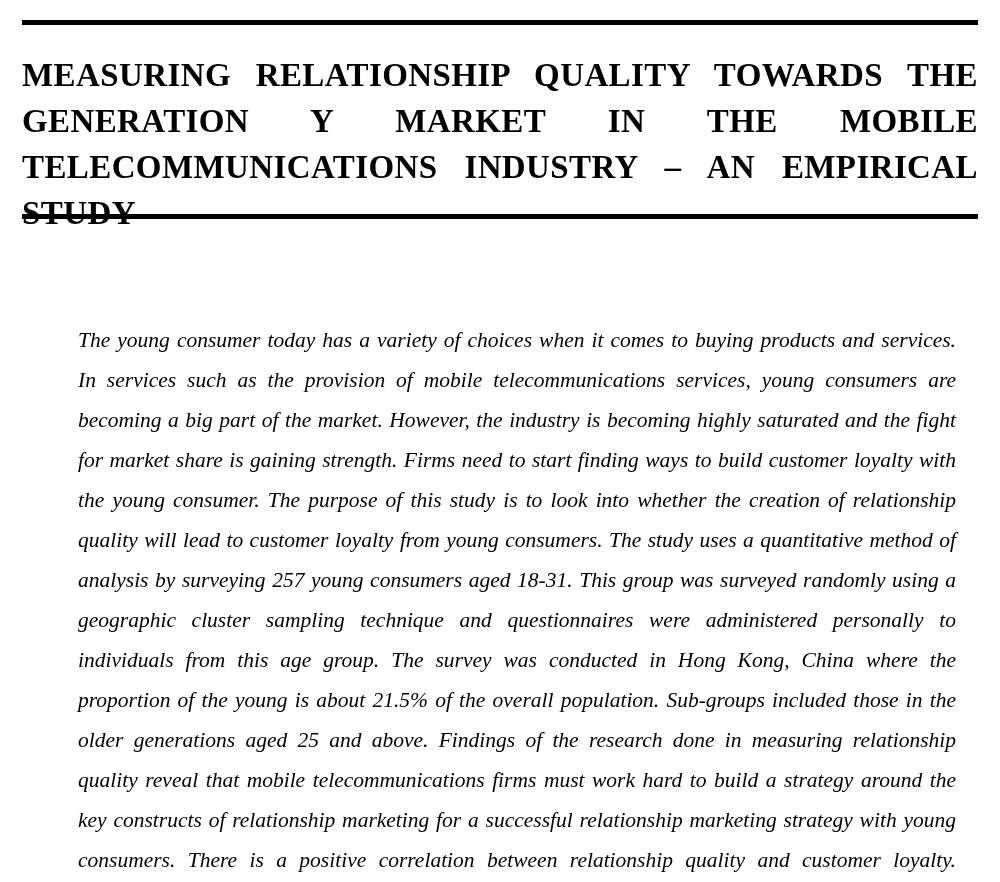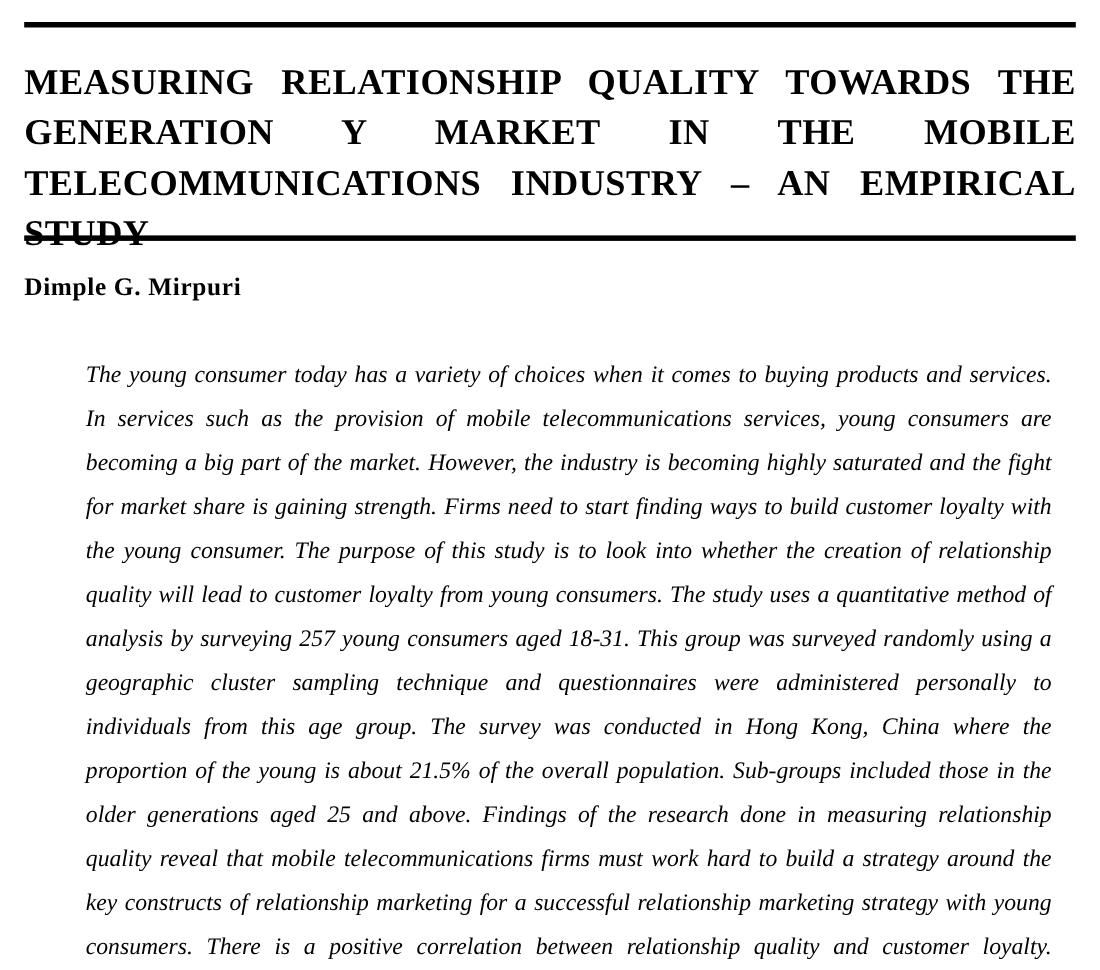--- a/index.html
+++ b/index.html
@@ -90,20 +90,19 @@
 
 <div class="page">
 
   <div class="rule-top"></div>
 
   <h1 class="title">MEASURING RELATIONSHIP QUALITY TOWARDS THE GENERATION Y MARKET IN THE MOBILE TELECOMMUNICATIONS INDUSTRY – AN EMPIRICAL STUDY</h1>
 
   <div class="rule-mid"></div>
 
   <div class="authors">
-    <span class="author">Dimple G. Mirpuri</span>
   </div>
 
   <div class="abstract">
     <p>The young consumer today has a variety of choices when it comes to buying products and services. In services such as the provision of mobile telecommunications services, young consumers are becoming a big part of the market. However, the industry is becoming highly saturated and the fight for market share is gaining strength. Firms need to start finding ways to build customer loyalty with the young consumer.  The purpose of this study is to look into whether the creation of relationship quality will lead to customer loyalty from young consumers. The study uses a quantitative method of analysis by surveying 257 young consumers aged 18-31. This group was surveyed randomly using a geographic cluster sampling technique and questionnaires were administered personally to individuals from this age group. The survey was conducted in Hong Kong, China where the proportion of the young is about 21.5% of the overall population. Sub-groups included those in the older generations aged 25 and above. Findings of the research done in measuring relationship quality reveal that mobile telecommunications firms must work hard to build a strategy around the key constructs of relationship marketing for a successful relationship marketing strategy with young consumers. There is a positive correlation between relationship quality and customer loyalty. Therefore if firms provide relationship quality to young consumers, they will remain loyal to them.  At the</p>
   </div>
 
 </div>
 
 </body></html>

